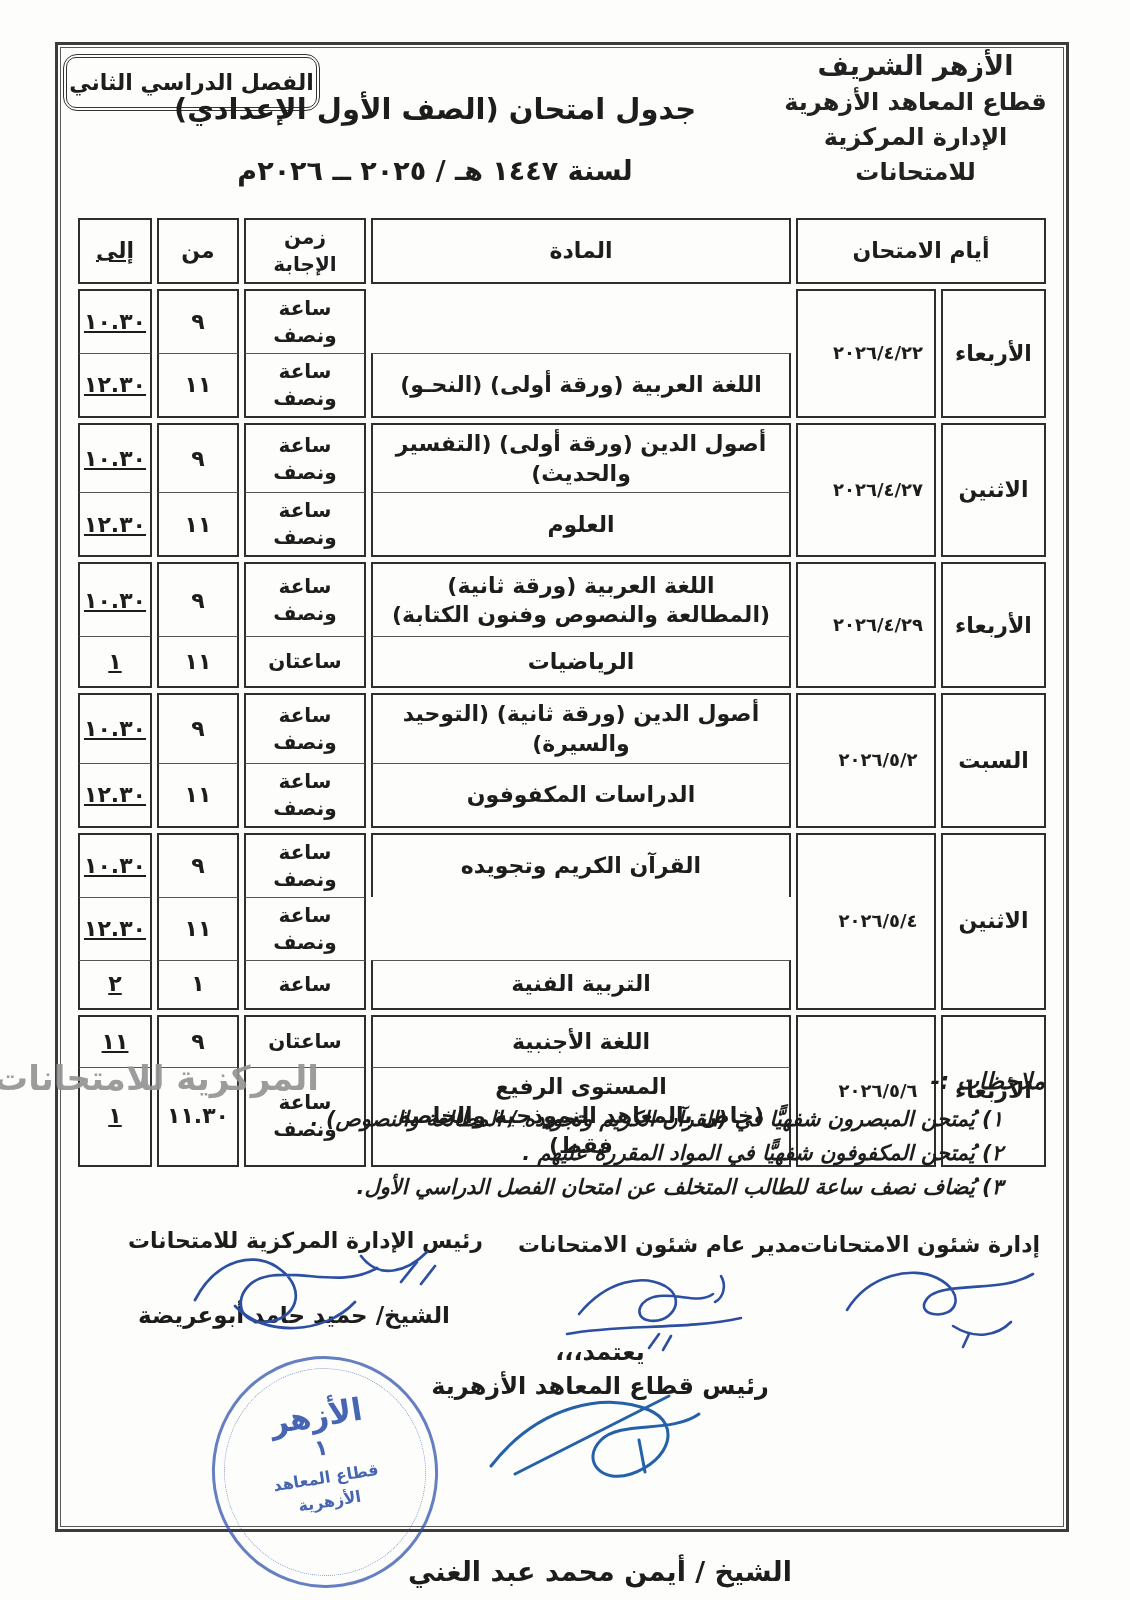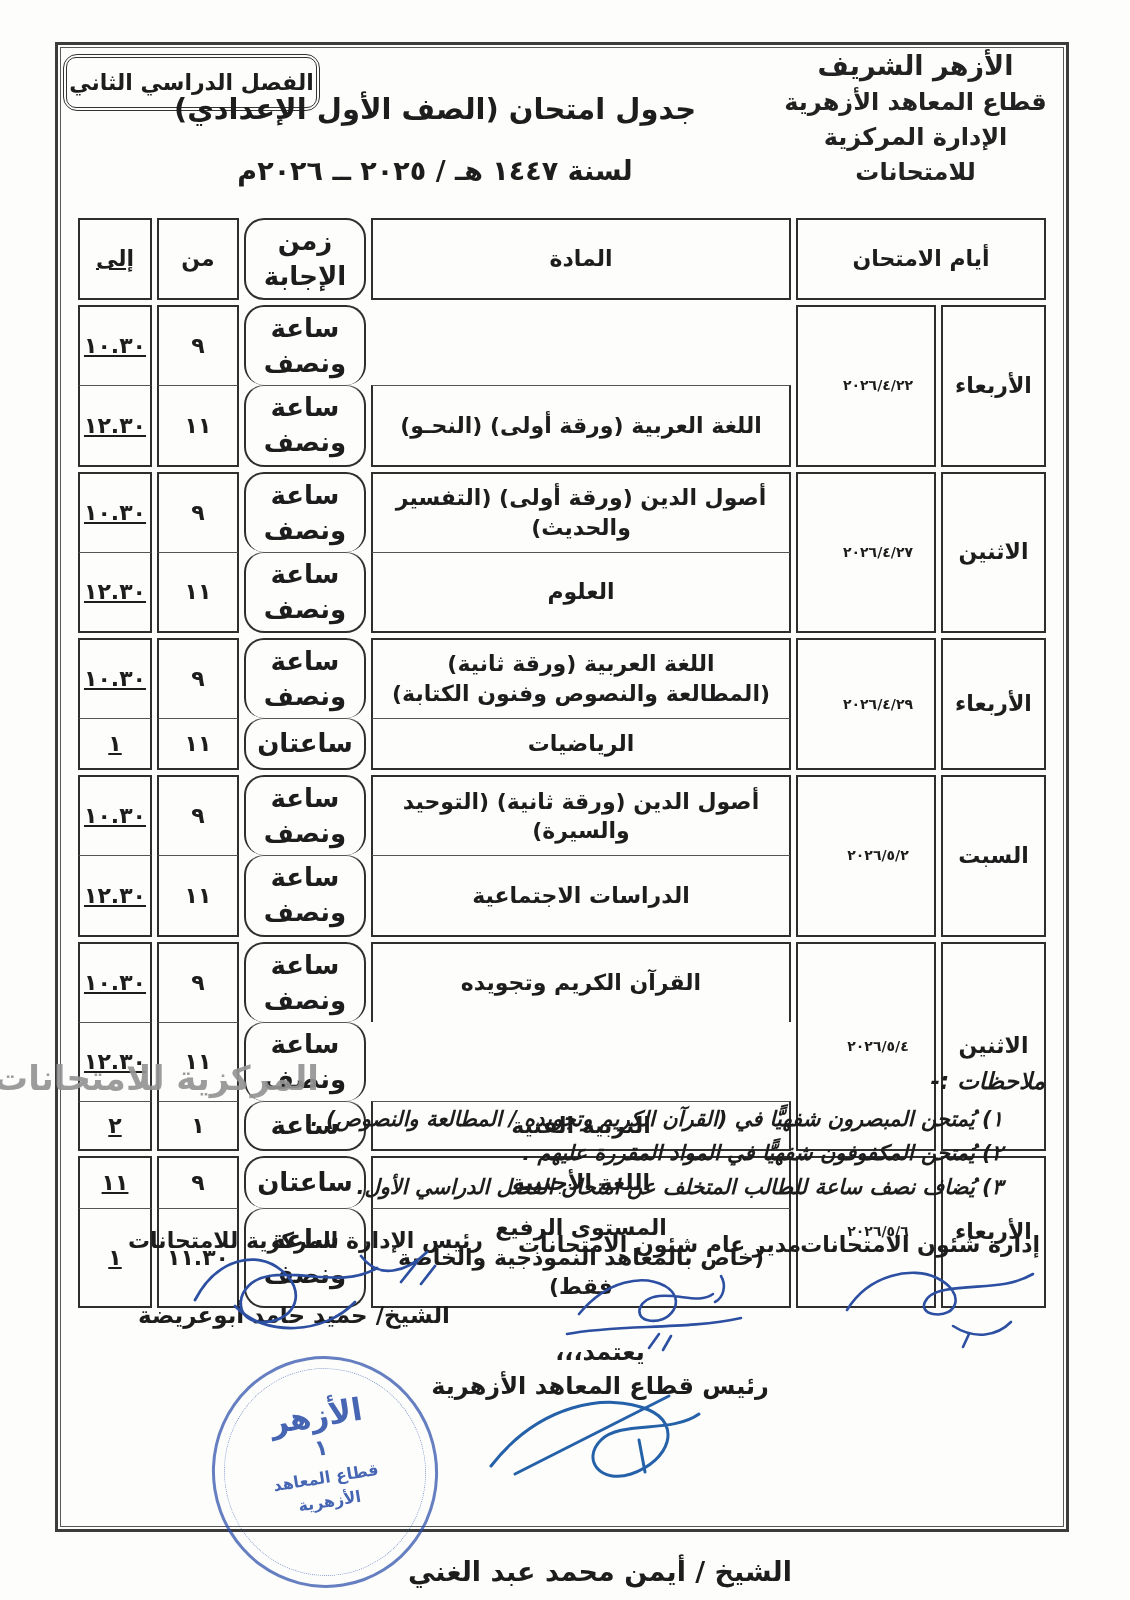--- a/index.html
+++ b/index.html
@@ -32,23 +32,23 @@
   
   .tbl{position:absolute;left:78px;top:218px;width:968px;direction:rtl;}
   .trow{display:grid;grid-template-columns:105px 140px 420px 122px 82px 74px;column-gap:5px;margin-bottom:5px;direction:rtl;}
   .rows2{grid-template-rows:auto auto;}
   .rows3{grid-template-rows:auto auto auto;}
   .cell{display:flex;align-items:center;justify-content:center;text-align:center;font-weight:700;font-size:22px;padding:4px 8px;white-space:pre-line;line-height:1.35;}
   .box{border:2.5px solid var(--line);}
   .hd{min-height:57px;font-size:22px;}
   .hd-days{grid-column:1 / span 2;}
   .day{grid-column:1;grid-row:1 / -1;}
-  .date{grid-column:2;grid-row:1 / -1;font-size:14px;padding-left:32px;}
+  .date{grid-column:2;grid-row:1 / -1;font-size:18px;padding-left:32px;}
   .col3{grid-column:3;}
-  .col4{grid-column:4;font-size:26px;border-radius:20px;}
+  .col4{grid-column:4;font-size:20px;}
   .col5{grid-column:5;}
   .col6{grid-column:6;text-decoration:underline;}
   .col3,.col4,.col5,.col6{border-left:2.5px solid var(--line);border-right:2.5px solid var(--line);}
   .r1{grid-row:1;}.r2{grid-row:2;}.r3{grid-row:3;}
   .rf{border-top:2.5px solid var(--line);}
   .rm{border-top:1.5px solid var(--thin);}
   .rl{border-bottom:2.5px solid var(--line);}
   
   .notes{position:absolute;right:85px;top:1068px;width:935px;direction:rtl;font-style:italic;}
   .notes-h{font-size:23px;font-weight:700;margin-bottom:8px;}
@@ -144,21 +144,21 @@
       <div class="cell col6 r2 rm rl" style="min-height:52px">١</div>
     </div>
 
     <div class="trow rows2">
       <div class="cell box day">السبت</div>
       <div class="cell box date">٢٠٢٦/٥/٢</div>
       <div class="cell col3 r1 rf" style="min-height:53px">أصول الدين (ورقة ثانية) (التوحيد والسيرة)</div>
       <div class="cell col4 r1 rf" style="min-height:53px">ساعة ونصف</div>
       <div class="cell col5 r1 rf" style="min-height:53px">٩</div>
       <div class="cell col6 r1 rf" style="min-height:53px">١٠.٣٠</div>
-      <div class="cell col3 r2 rm rl" style="min-height:53px">الدراسات الاجتماعية</div>
+      <div class="cell col3 r2 rm rl" style="min-height:53px">الدراسات المكفوفون</div>
       <div class="cell col4 r2 rm rl" style="min-height:53px">ساعة ونصف</div>
       <div class="cell col5 r2 rm rl" style="min-height:53px">١١</div>
       <div class="cell col6 r2 rm rl" style="min-height:53px">١٢.٣٠</div>
     </div>
 
     <div class="trow rows3">
       <div class="cell box day">الاثنين</div>
       <div class="cell box date">٢٠٢٦/٥/٤</div>
       <div class="cell col3 r1 rf" style="min-height:50px">القرآن الكريم وتجويده</div>
       <div class="cell col4 r1 rf" style="min-height:50px">ساعة ونصف</div>

